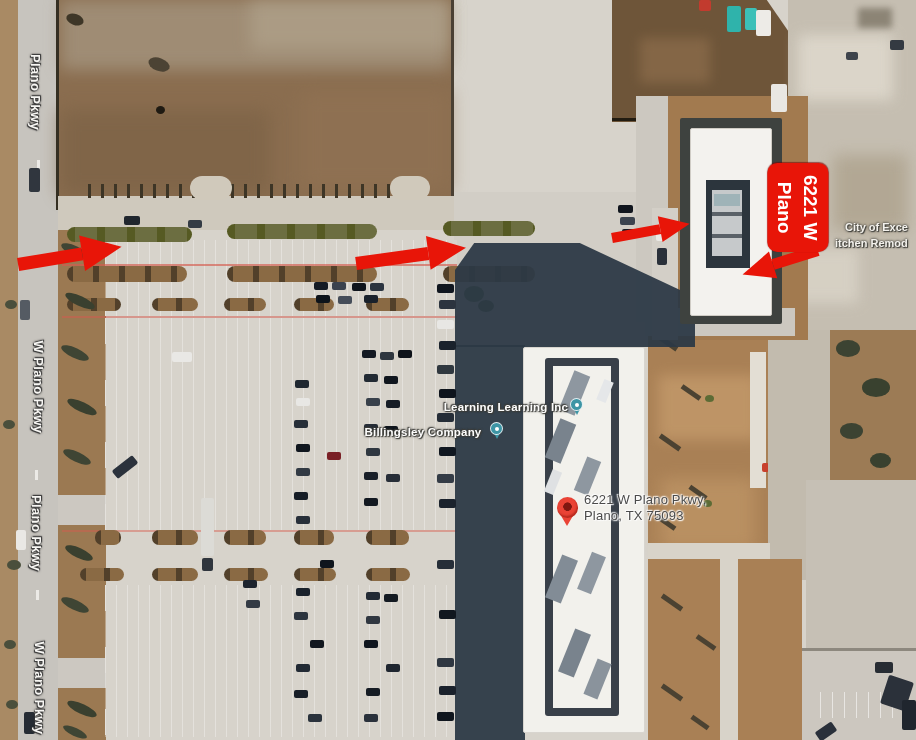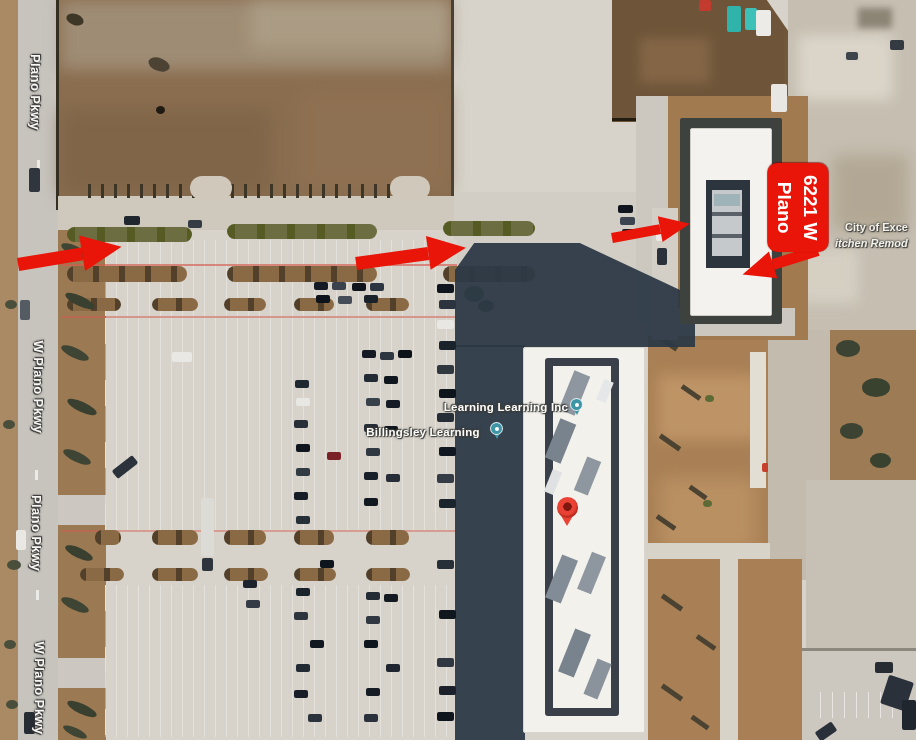--- a/index.html
+++ b/index.html
@@ -290,21 +290,21 @@
       <div class="shp" style="left: 884px; top: 678px; width: 26px; height: 30px; background: rgb(43, 49, 58); border-radius: 2px; transform: rotate(18deg);"></div>
       <div class="shp" style="left: 902px; top: 700px; width: 14px; height: 30px; background: rgb(32, 38, 46); border-radius: 2px;"></div>
       <div class="shp" style="left: 816px; top: 726px; width: 20px; height: 11px; background: rgb(42, 48, 58); border-radius: 2px; transform: rotate(-35deg);"></div>
     </div>
   <div id="generated-annotations">
       <div class="street-label" style="left: 35px; top: 92px;">Plano Pkwy</div>
       <div class="street-label" style="left: 38px; top: 387px;">W Plano Pkwy</div>
       <div class="street-label" style="left: 36px; top: 533px;">Plano Pkwy</div>
       <div class="street-label" style="left: 39px; top: 688px;">W Plano Pkwy</div>
       <div class="poi-label" style="left: 506px; top: 407px;">Learning Learning Inc</div>
-      <div class="poi-label" style="left: 423px; top: 432px;">Billingsley Learning</div>
+      <div class="poi-label" style="left: 423px; top: 432px;">Billingsley Company</div>
       <div class="tpin" style="left: 570px; top: 398px;">
         <div class="tpin-tail"></div>
         <div class="tpin-head"></div>
         <div class="tpin-dot"></div>
       </div>
       <div class="tpin" style="left: 490px; top: 422px;">
         <div class="tpin-tail"></div>
         <div class="tpin-head"></div>
         <div class="tpin-dot"></div>
       </div>
@@ -319,28 +319,32 @@
       <div class="arrow" style="left: 612px; top: 225px; width: 77.2787px; height: 26px; transform-origin: 0px 13px; transform: rotate(-10.4375deg);">
         <div class="shaft" style="width: 49.2787px; height: 10px; background: rgb(232, 21, 8);"></div>
         <div class="head" style="border-top: 13px solid transparent; border-bottom: 13px solid transparent; border-left: 30px solid rgb(232, 21, 8);"></div>
       </div>
       <div class="arrow" style="left: 818px; top: 237px; width: 77.4919px; height: 28px; transform-origin: 0px 14px; transform: rotate(162.734deg);">
         <div class="shaft" style="width: 47.4919px; height: 11px; background: rgb(232, 21, 8);"></div>
         <div class="head" style="border-top: 14px solid transparent; border-bottom: 14px solid transparent; border-left: 32px solid rgb(232, 21, 8);"></div>
       </div>
     </div>
 
+  <div class="addr">
+    <div>6221 W Plano Pkwy,</div>
+    <div>Plano, TX 75093</div>
+  </div>
 
   <div class="gpin" id="dropped-pin" style="left: 556px; top: 497px;">
     <div class="gpin-tail"></div>
     <div class="gpin-head"></div>
   </div>
 
   <div class="cut-line" id="cut1" style="left: 845px; top: 221px;">City of Exce</div>
-  <div class="cut-line" id="cut2" style="left: 835px; top: 237px; font-style: italic;">itchen Remod</div>
+  <div class="cut-line" id="cut2" style="left: 835px; top: 237px;">itchen Remod</div>
 
   <div class="redbox">
     <div class="redbox-inner" id="redbox-inner" style="background: rgb(232, 21, 8);">
       <div>6221 W</div>
       <div>Plano</div>
     </div>
   </div>
 </div>
 
 </body></html>

